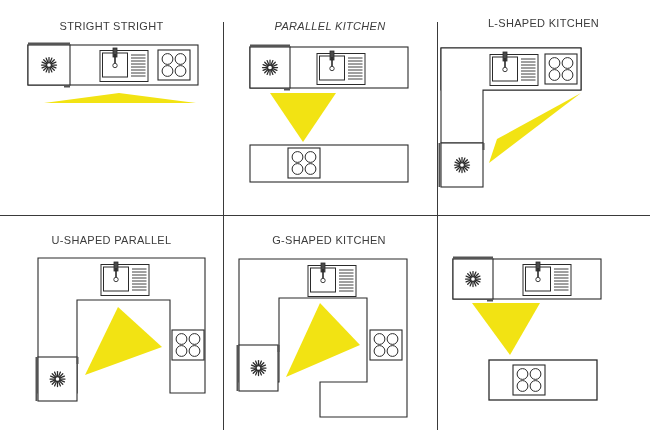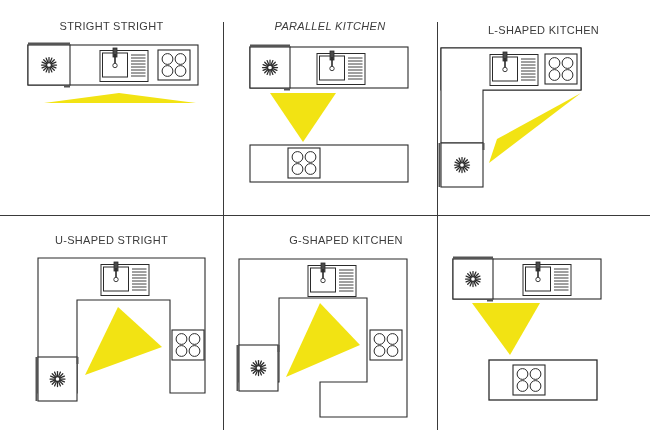--- a/index.html
+++ b/index.html
@@ -44,23 +44,23 @@
 <body>
 
 <div id="diagram-root">
 
   <div class="grid-line v-divider" style="left:223px; top:22px; height:408px;"></div>
   <div class="grid-line v-divider" style="left:437px; top:22px; height:408px;"></div>
   <div class="grid-line h-divider" style="left:0px; top:215px; width:650px;"></div>
 
   <div class="panel-title" style="left:0px; top:20px; width:223px;">STRIGHT STRIGHT</div>
   <div class="panel-title" style="left:223px; top:20px; width:214px;font-style:italic;">PARALLEL KITCHEN</div>
-  <div class="panel-title" style="left:437px; top:24px; width:213px;">L-SHAPED KITCHEN</div>
-  <div class="panel-title" style="left:0px; top:234px; width:223px;">U-SHAPED STRIGHT</div>
-  <div class="panel-title" style="left:239px; top:234px; width:214px;">G-SHAPED KITCHEN</div>
+  <div class="panel-title" style="left:437px; top:17px; width:213px;">L-SHAPED KITCHEN</div>
+  <div class="panel-title" style="left:0px; top:234px; width:223px;">U-SHAPED PARALLEL</div>
+  <div class="panel-title" style="left:222px; top:234px; width:214px;">G-SHAPED KITCHEN</div>
 
   <svg class="svg-stage" width="650" height="447" viewBox="0 0 650 447">
     <defs>
 
       <g id="sym-sink">
         <rect x="0" y="2.5" width="48" height="31" fill="#ffffff" stroke="#2b2b2b" stroke-width="1"></rect>
         <rect x="2.5" y="5" width="25" height="24" fill="#ffffff" stroke="#2b2b2b" stroke-width="1"></rect>
         <circle cx="15" cy="17.5" r="2.2" fill="#ffffff" stroke="#2b2b2b" stroke-width="0.9"></circle>
         <rect x="13" y="0" width="4" height="9" fill="#4a4a4a" stroke="#2b2b2b" stroke-width="0.8"></rect>
         <rect x="14.2" y="6" width="1.6" height="9" fill="#2b2b2b"></rect>

